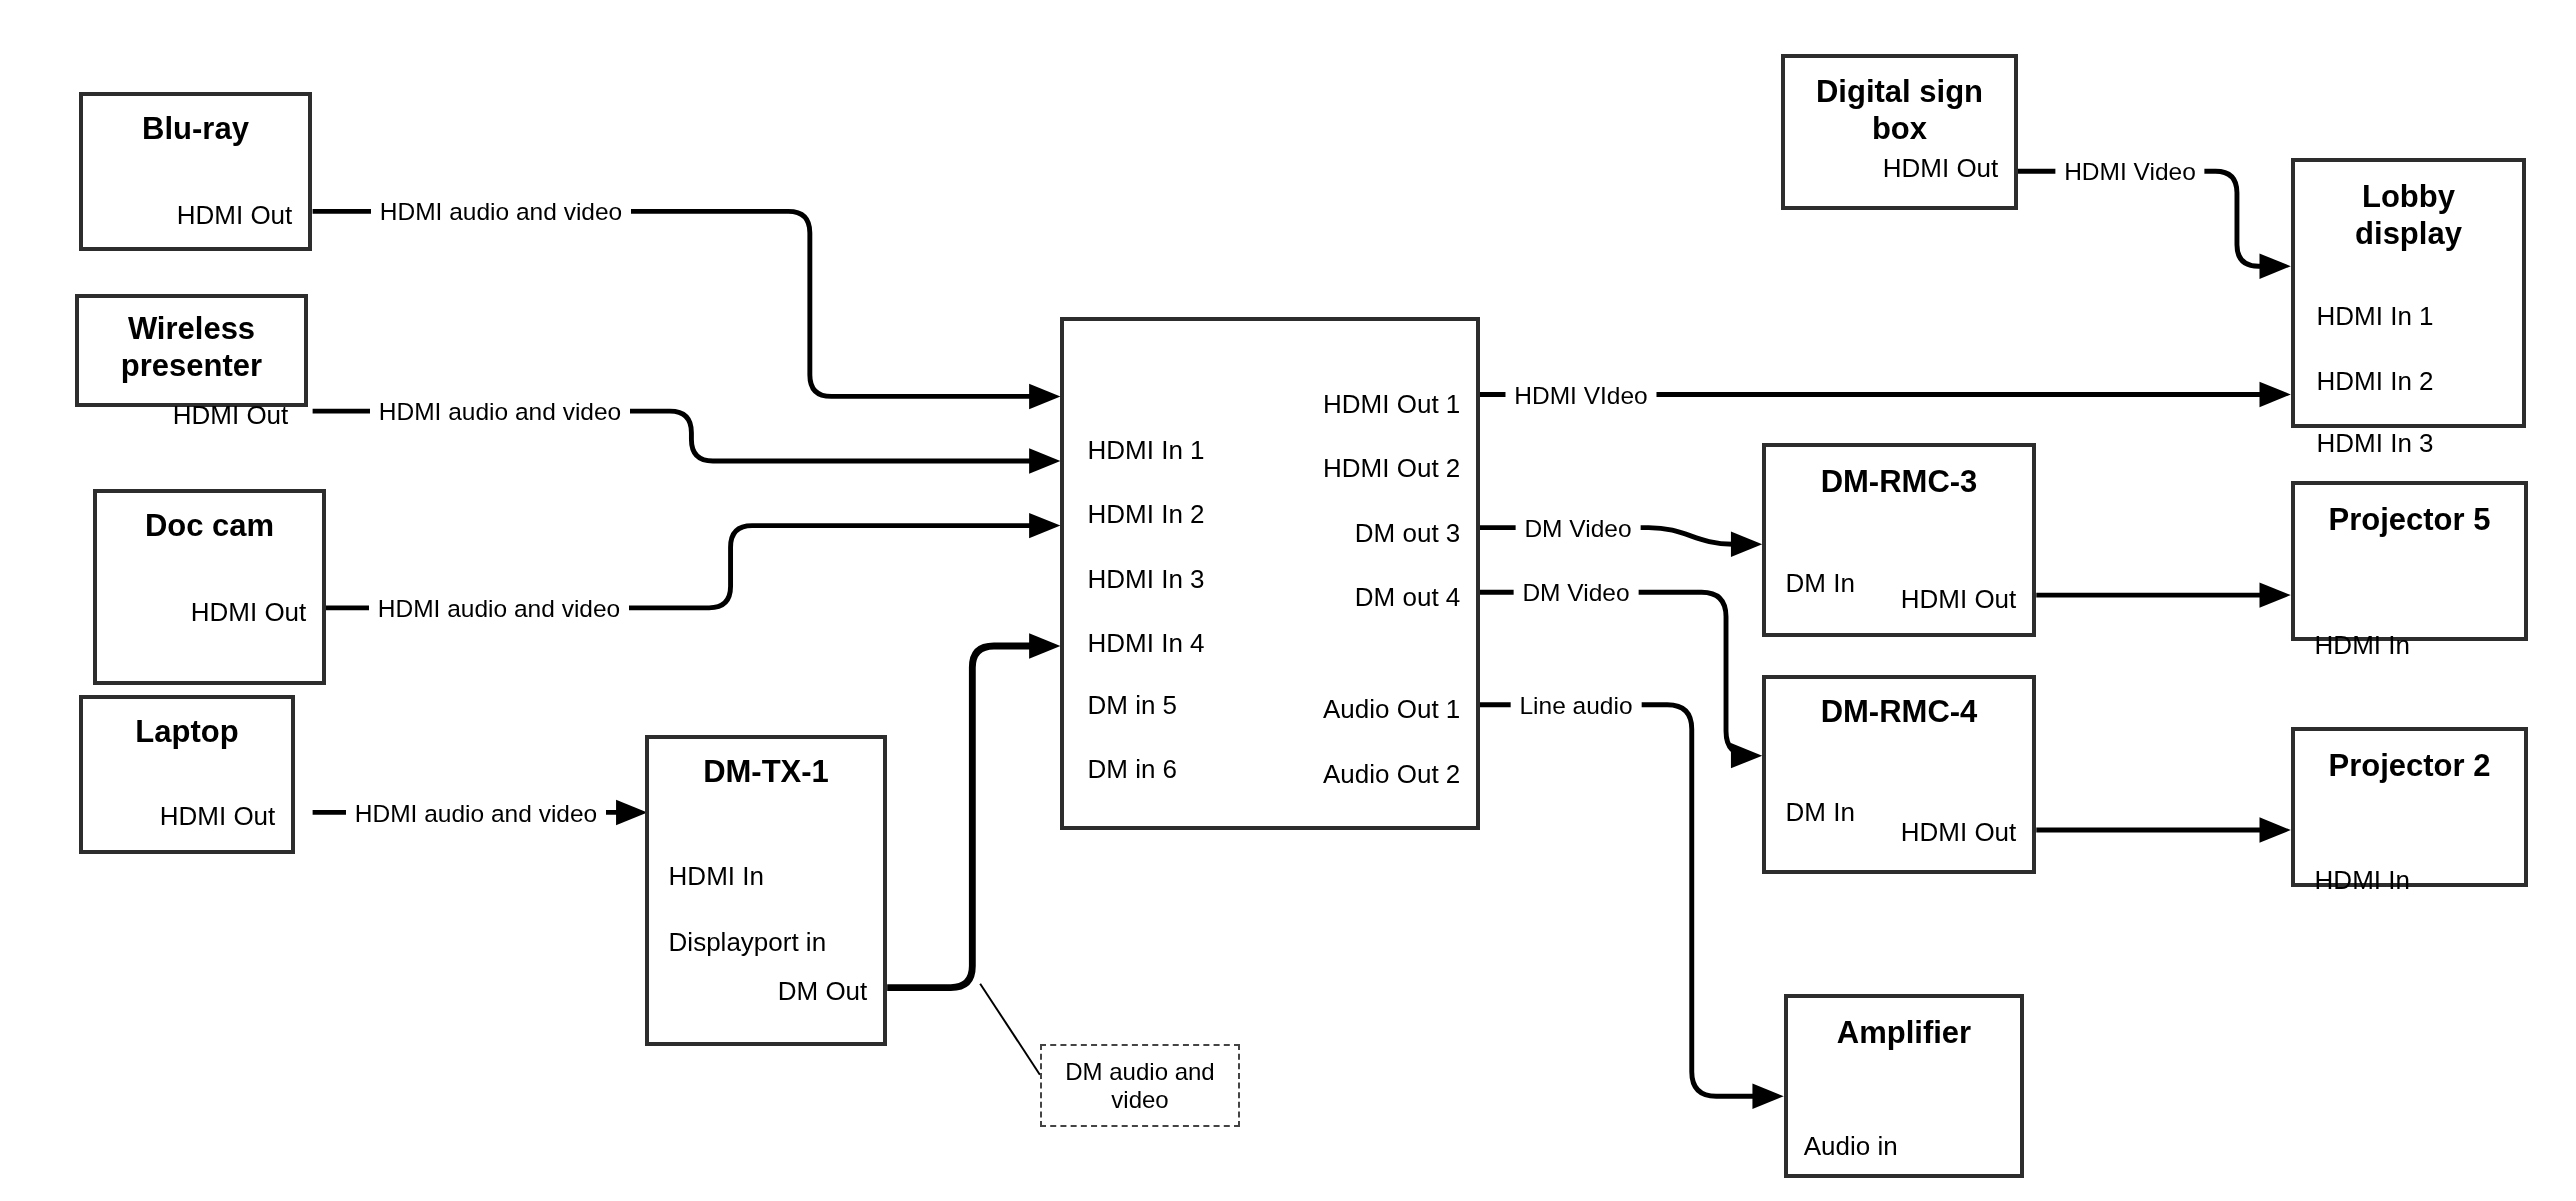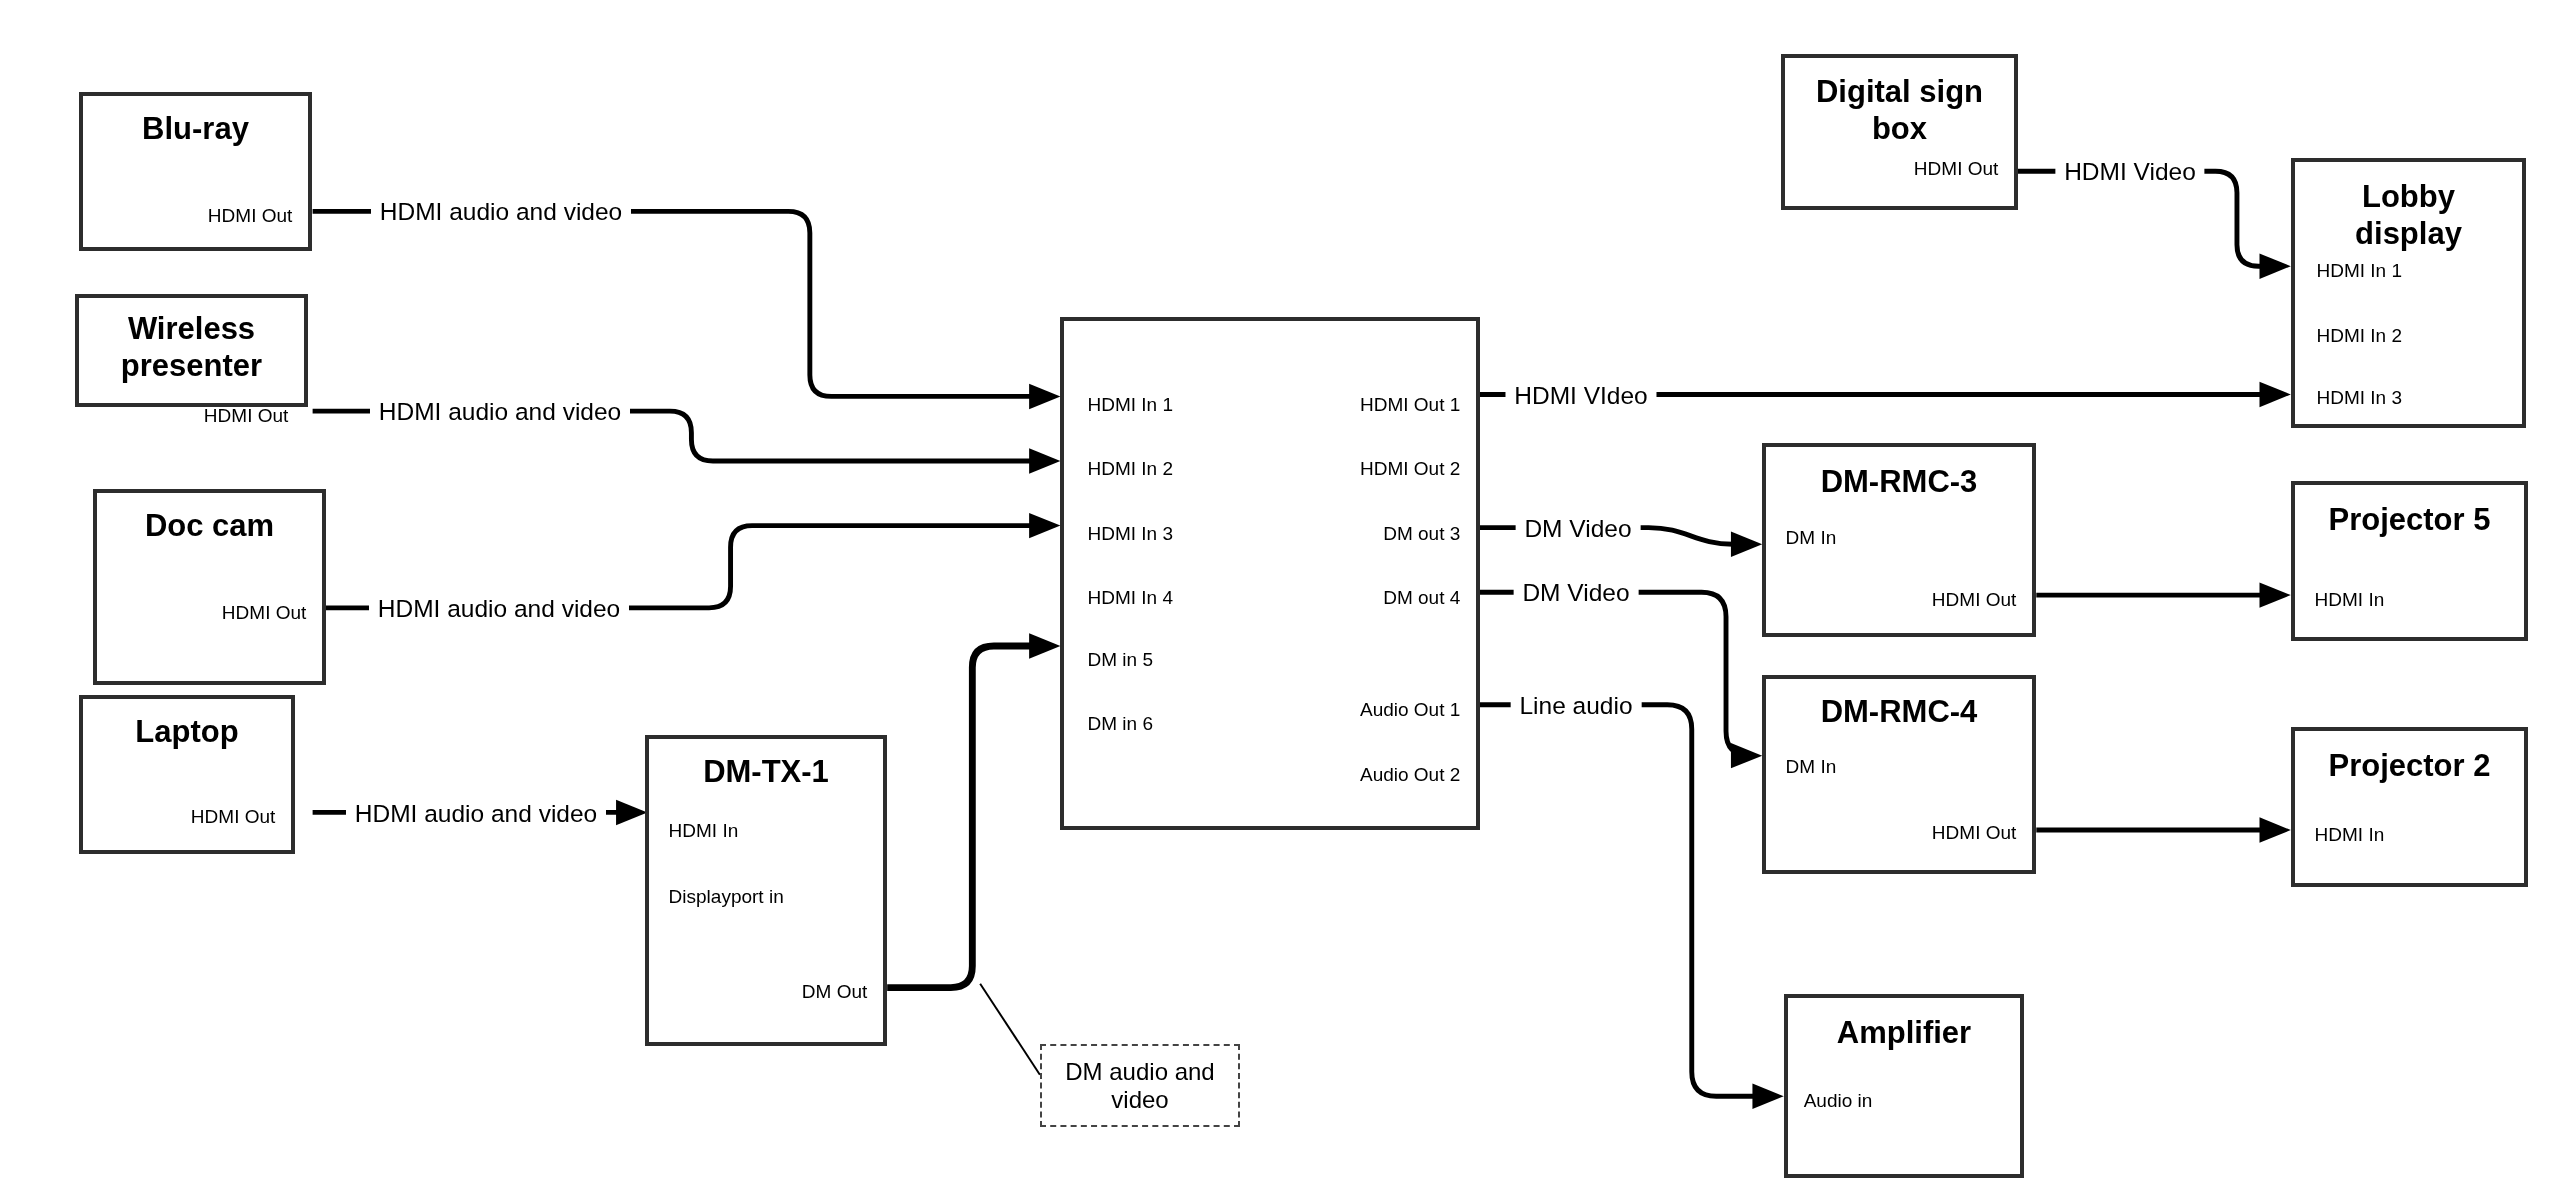--- a/index.html
+++ b/index.html
@@ -11,23 +11,23 @@
   svg.wires { position:absolute; left:0; top:0; z-index:1; }
   .node {
     position:absolute; background:#fff; border:4.9px solid #2d2d2d;
     box-sizing:border-box; z-index:2;
   }
   .node .title {
     position:absolute; left:0; right:0; text-align:center;
     font-weight:bold; font-size:31px; line-height:37px; padding:0 9.8px;
   }
   .port {
-    position:absolute; font-size:19px; line-height:33px; white-space:nowrap;
+    position:absolute; font-size:26px; line-height:33px; white-space:nowrap;
   }
-  .port.left  { left:19.6px; text-align:right; }
+  .port.left  { left:19.6px; text-align:right;margin-top:46px; }
   .port.right { right:15.7px; text-align:right; }
   .clabel {
     position:absolute; transform:translate(-50%,-50%);
     background:#fff; padding:0 8.8px; font-size:24.5px; line-height:29px;
     white-space:nowrap; z-index:3;
   }
   .note {
     position:absolute; border:2px dashed #444; background:#fff;
     font-size:24px; line-height:28px; text-align:center;
     display:flex; align-items:center; justify-content:center;

